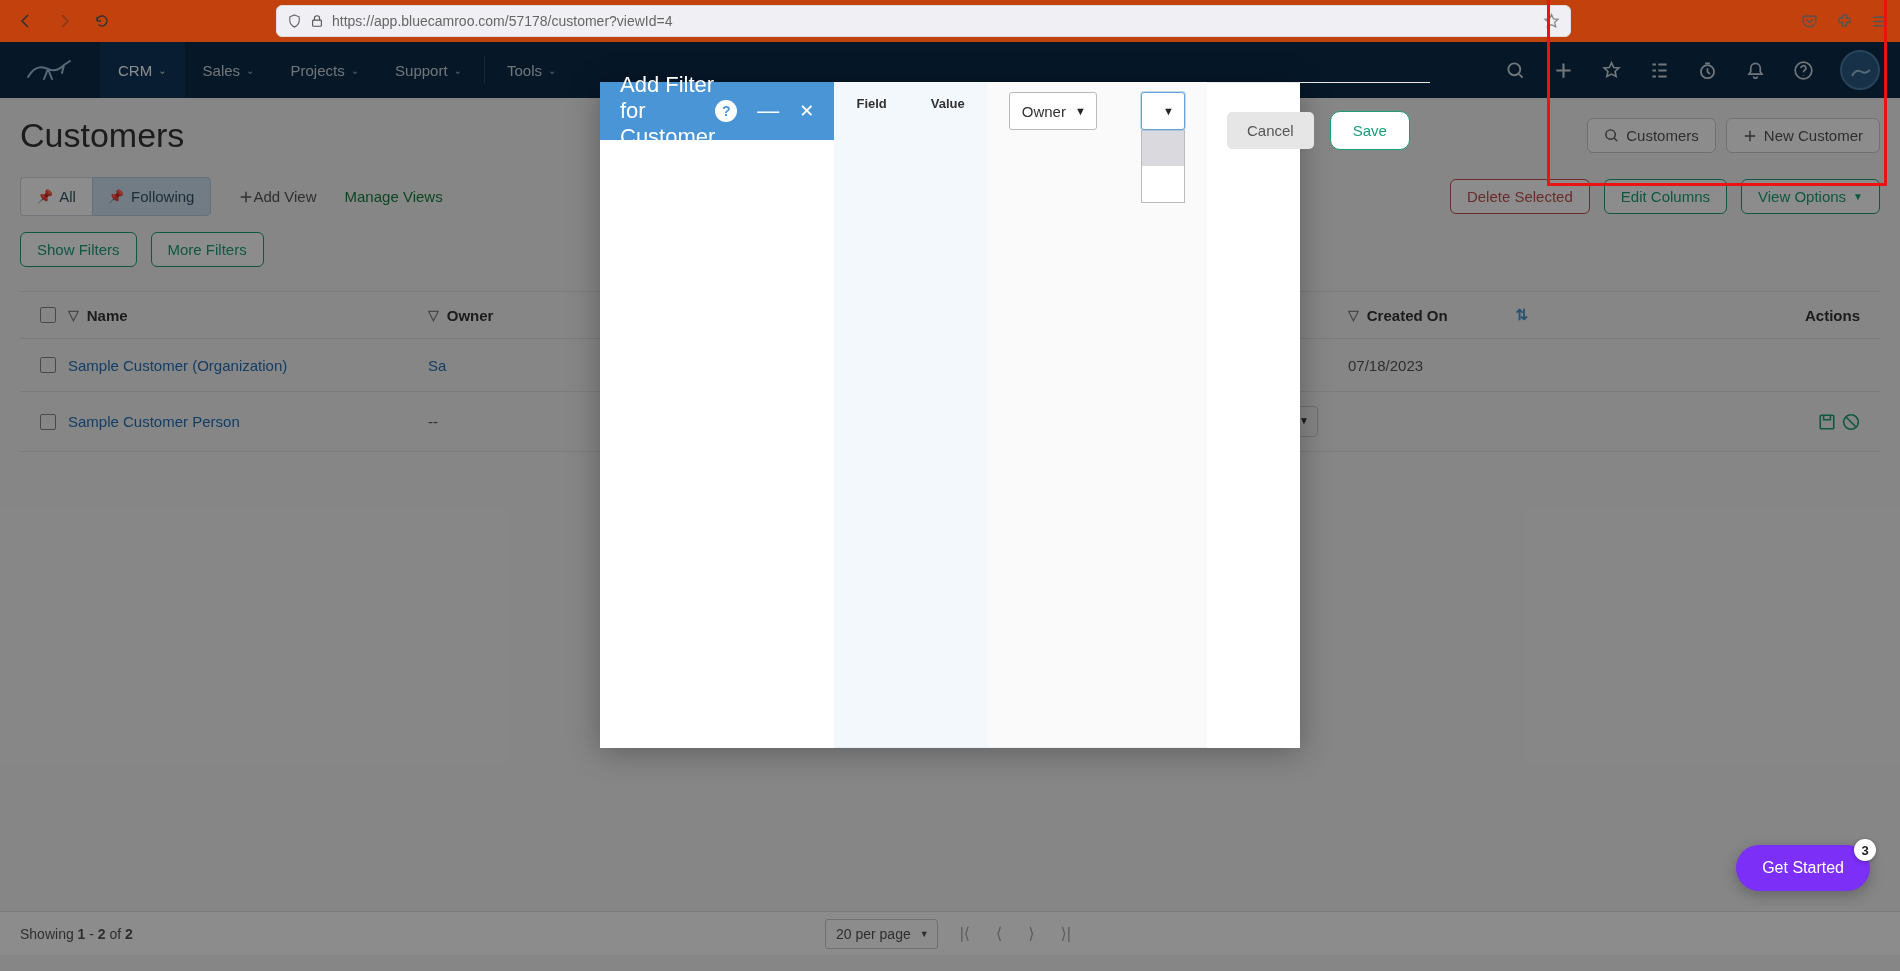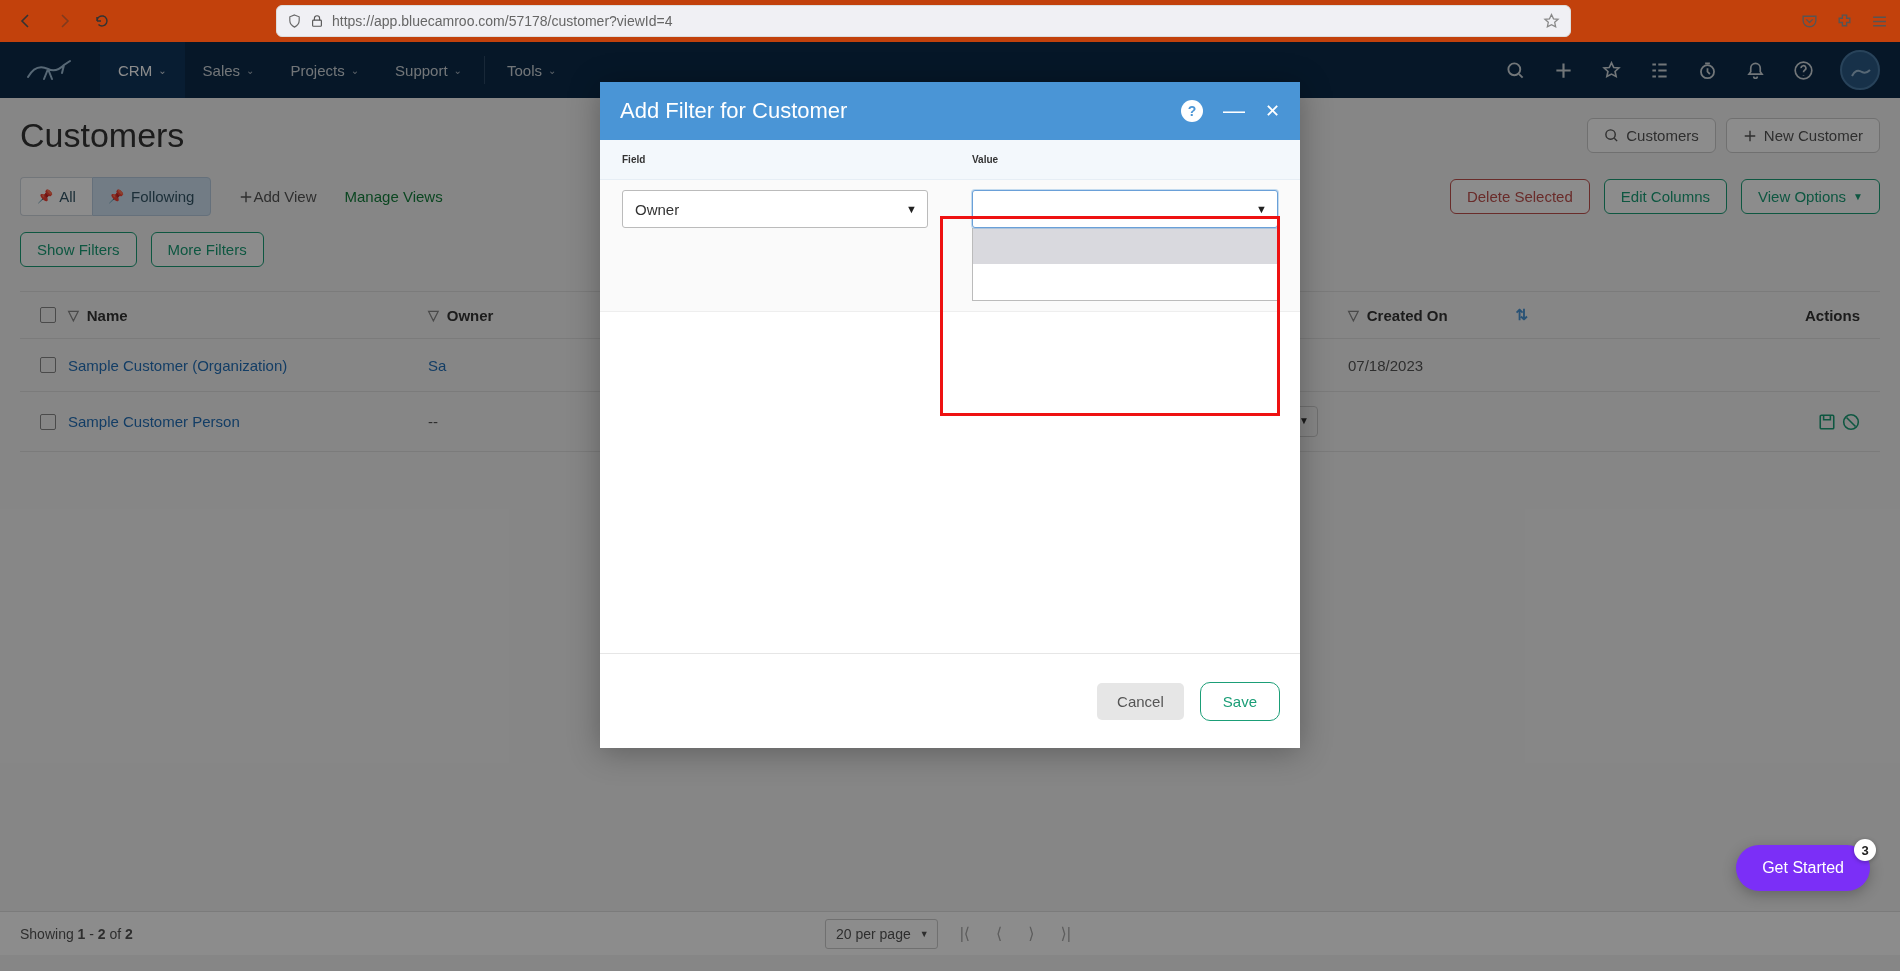--- a/index.html
+++ b/index.html
@@ -70,26 +70,26 @@
 .footer { position: absolute; bottom: 16px; left: 0; right: 0; height: 44px; border-top: 1px solid #e0e0e0; background:#fff; display:flex; align-items:center; padding:0 20px; font-size:14px; color:#555;}
 .footer .paging { position:absolute; left:50%; transform:translateX(-50%); display:flex; align-items:center; gap:18px;}
 .footer .perpage { border:1px solid #ccc; padding:6px 26px 6px 10px; position:relative; border-radius:3px;}
 .footer .perpage::after{content:"▼"; position:absolute; right:8px; top:9px; font-size:9px;}
 .footer .pgbtn{ color:#aaa; font-size:16px; padding:0 4px;}
 
 
 .dim-overlay { position: absolute; inset: 42px 0 0 0; background: rgba(0,0,0,0.45); }
 
 
-.modal { position: absolute; top: 82px; left: 50%; transform: translateX(-50%); width: 700px; height: 666px; background: #fff; box-shadow: 0 4px 30px rgba(0,0,0,.3); display:flex; flex-direction:column;}
+.modal { position: absolute; top: 82px; left: 50%; transform: translateX(-50%); width: 700px; height: 666px; background: #fff; box-shadow: 0 4px 30px rgba(0,0,0,.3); display:flex; flex-direction:row;}
 .modal-header { height: 58px; background: #4a95d6; color: #fff; display: flex; align-items: center; padding: 0 20px; font-size: 22px; }
 .modal-header .ctrls { margin-left: auto; display: flex; gap: 20px; align-items: center; font-size: 17px; }
 .modal-header .hicon { width:22px;height:22px;border-radius:50%;background:#fff;color:#4a95d6;display:flex;align-items:center;justify-content:center;font-weight:700;font-size:14px;}
 .modal-colhead { display: flex; background: #f3f8fc; border-bottom: 1px solid #e6eef5; }
-.modal-colhead > div { flex: 1; padding: 14px 22px; font-weight: 600; color: #333; font-size: 10px; }
+.modal-colhead > div { flex: 1; padding: 14px 22px; font-weight: 600; color: #333; font-size: 13px; }
 .modal-row { display: flex; border-bottom: 1px solid #eee; background:#fafafa;}
 .modal-row > div { flex: 1; padding: 10px 22px; }
 .select { border: 1px solid #bbb; background: #fff; border-radius: 3px; height: 38px; width: 100%; padding: 0 30px 0 12px; font-size: 15px; color: #333; position: relative; display:flex; align-items:center;}
 .select::after { content: "▼"; position: absolute; right: 10px; top: 12px; font-size: 11px; color: #222; }
 .select.focused { border: 1px solid #6aa0d8; box-shadow: 0 0 0 1px rgba(74,149,214,.3); }
 .dropdown-list { border:1px solid #bbb; border-top:none; background:#fff; width:100%; }
 .dropdown-list .opt { height: 36px; }
 .dropdown-list .opt.sel { background: #d9d9de; }
 .modal-body { flex:1; position:relative;}
 .highlight-box { position:absolute; border:3px solid #e11; pointer-events:none; }

